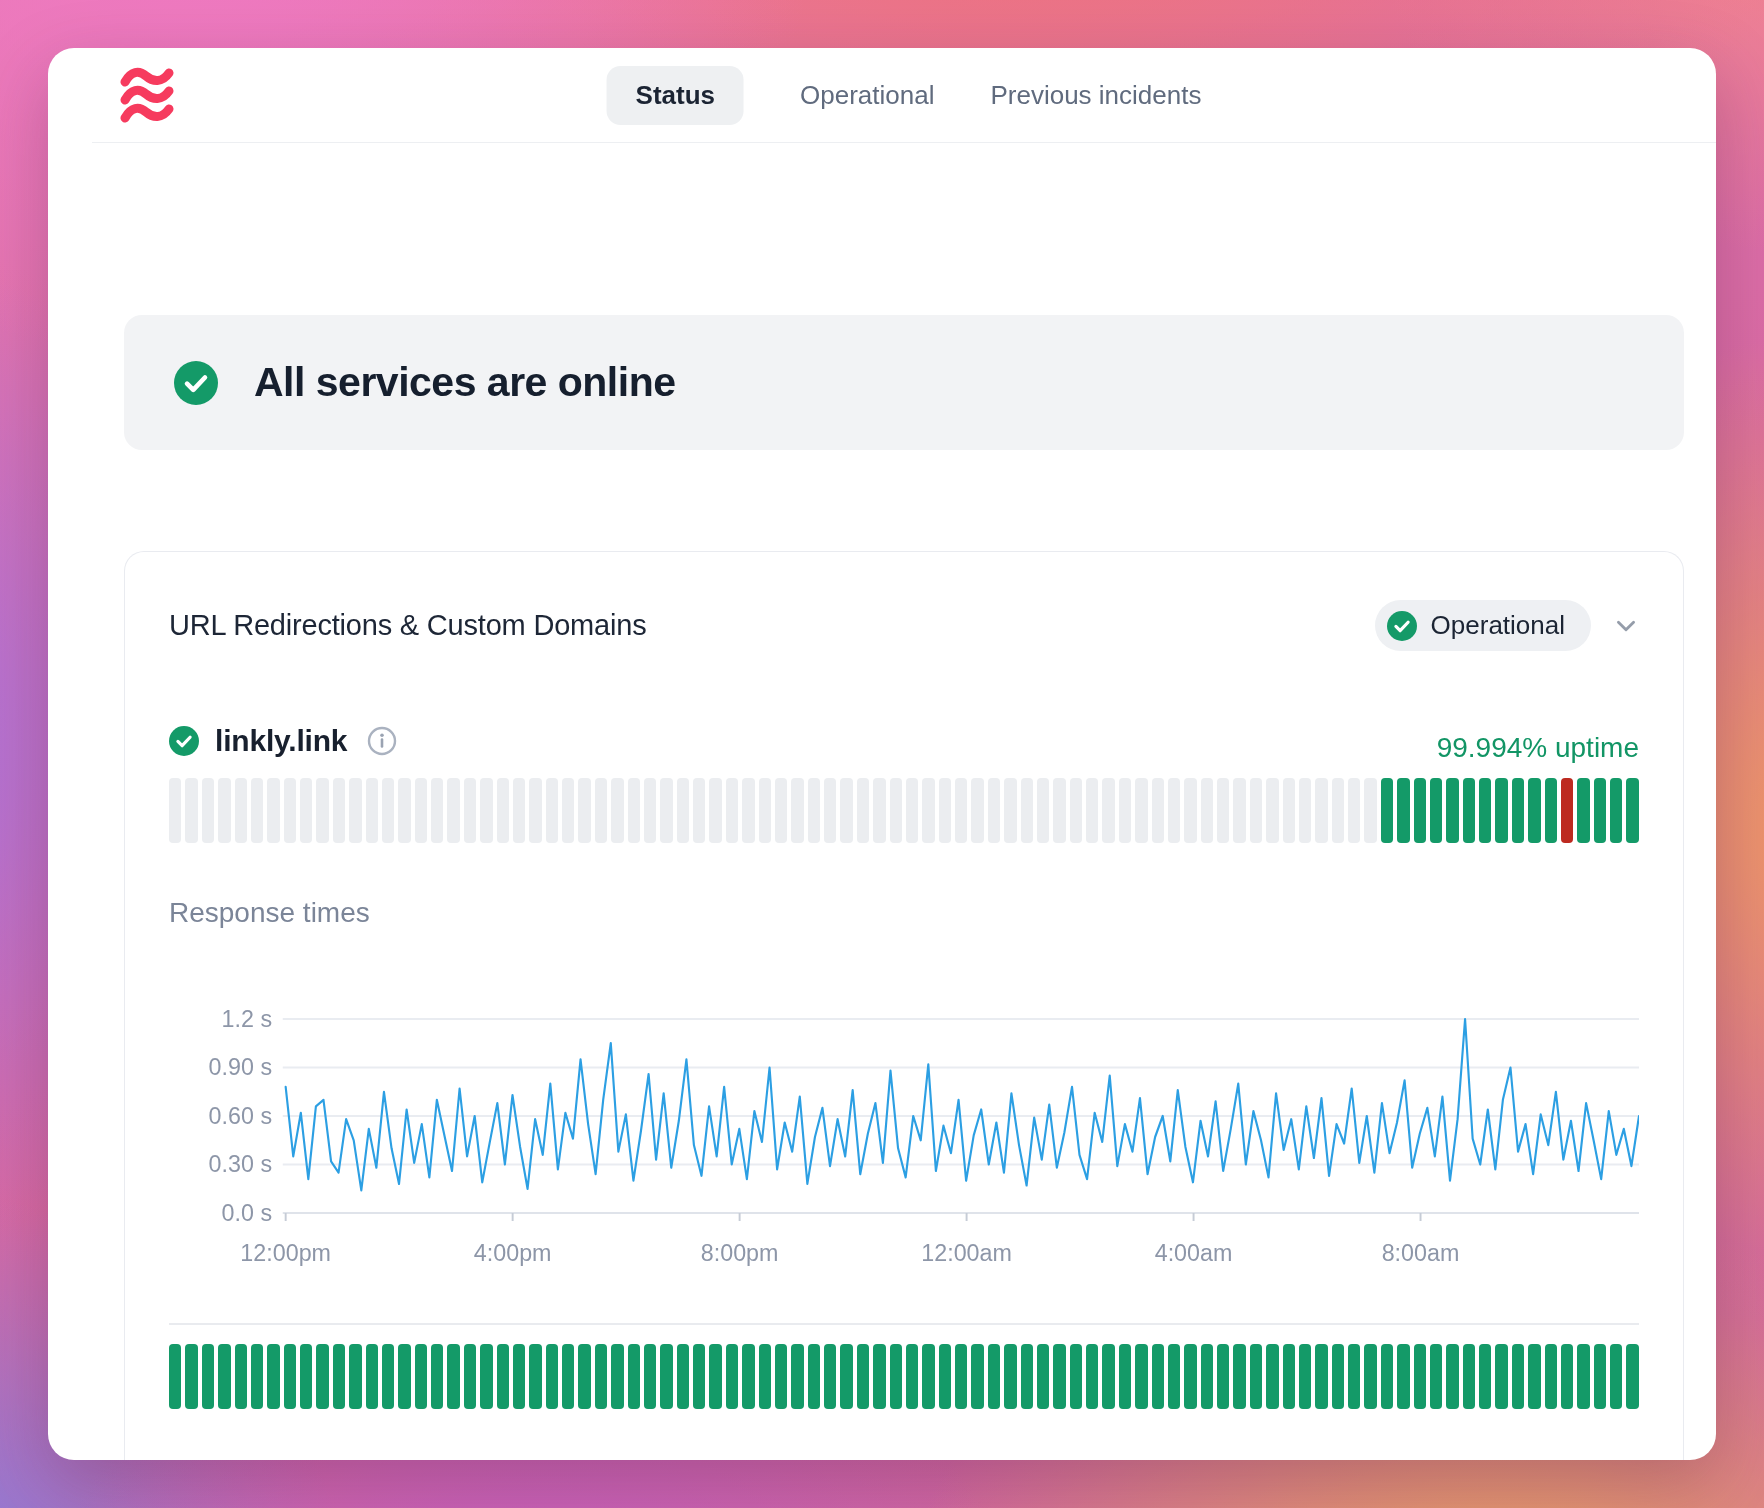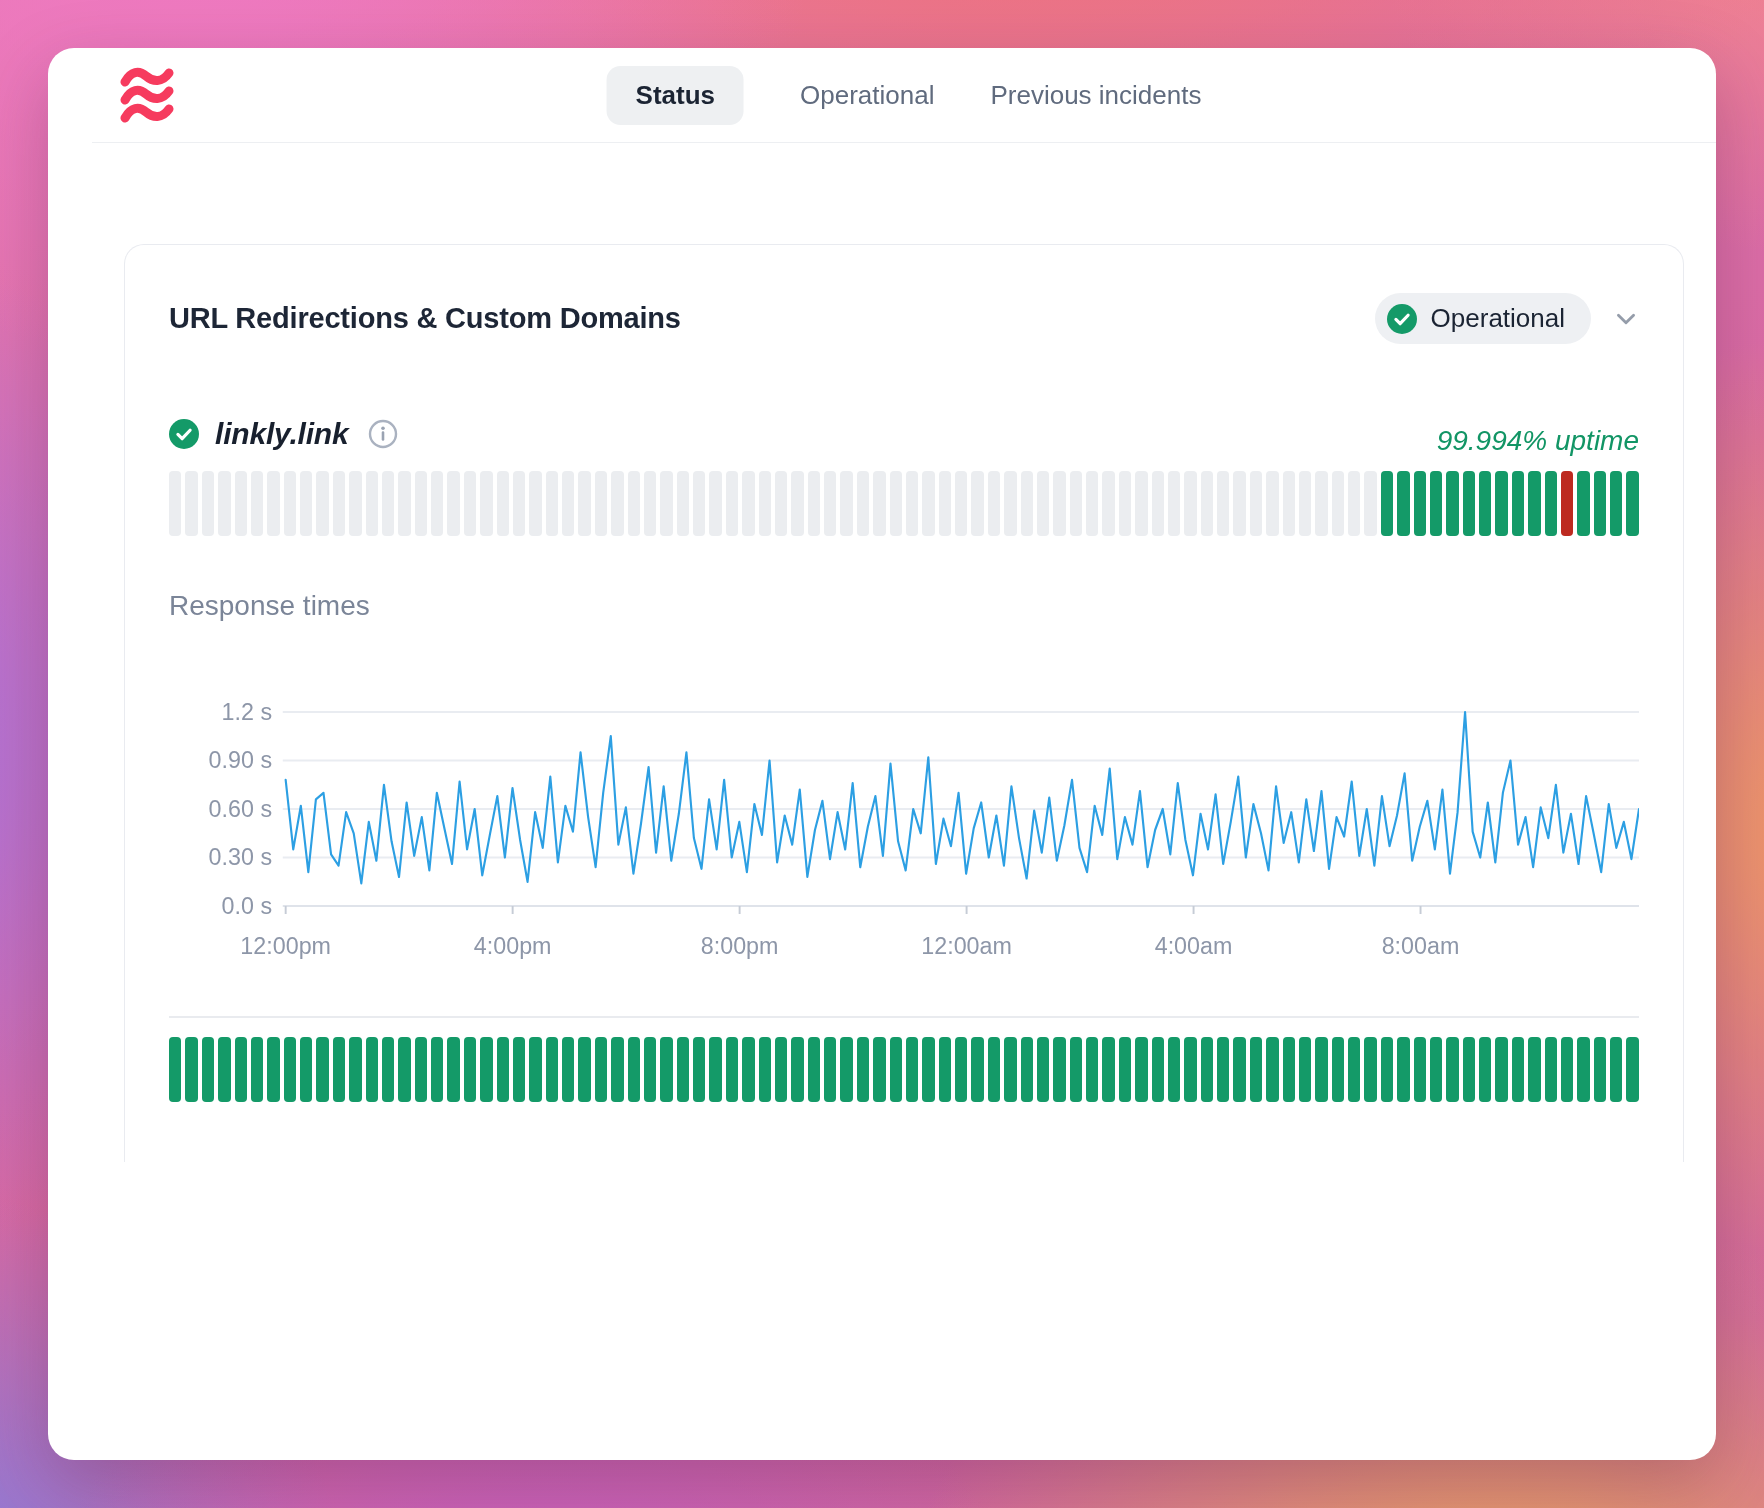--- a/index.html
+++ b/index.html
@@ -55,30 +55,30 @@
     display:flex; align-items:center; padding-left:50px; gap:36px;
   }
   .banner .check{ width:44px; height:44px; flex:0 0 auto; }
   .banner h1{ font-size:41px; font-weight:700; color:#161f2e; letter-spacing:-0.5px; }
   
   .panel{
     margin:101px 32px 0; border:1.5px solid #e9ebf0; border-bottom:none;
     border-radius:20px 20px 0 0; padding:0 44px 60px;
   }
   .section-row{ margin-top:48px; display:flex; align-items:center; justify-content:space-between; }
-  .section-row h2{ font-size:29px; font-weight:700; color:#1d2636; letter-spacing:-0.2px; }
+  .section-row h2{ font-size:29px; font-weight:400; color:#1d2636; letter-spacing:-0.2px; }
   .section-status{ display:flex; align-items:center; gap:22px; }
   .badge{
     display:flex; align-items:center; gap:14px; border:none; cursor:pointer;
     background:#eef0f3; border-radius:999px; padding:10px 26px 10px 12px;
     font-family:inherit; font-size:26px; font-weight:500; color:#1b2433;
   }
   .badge .check{ width:30px; height:30px; }
   .chev-btn{ border:none; background:transparent; cursor:pointer; width:26px; height:26px; padding:0; }
-  .service-row{ display:flex; align-items:center; gap:16px; height:44px;font-style:italic; }
+  .service-row{ display:flex; align-items:center; gap:16px; height:44px; }
   .service-row.first{ margin-top:68px; }
   .service-row.second{ margin-top:38px; }
   .service-row .check{ width:30px; height:30px; flex:0 0 auto; }
   .svc-name{ font-size:30px; font-weight:700; color:#18202e; letter-spacing:-0.2px; }
   .info-btn{ border:none; background:transparent; cursor:pointer; width:30px; height:30px; padding:0; margin-left:4px; }
   .uptime{ margin-left:auto; font-size:28px; font-weight:500; color:#129565;margin-top:13px; }
   .bars{ margin-top:15px; display:flex; gap:4px; height:65px; }
   .bars.bottom{ margin-top:19px; }
   .bar{ flex:1 1 0; min-width:0; border-radius:4px; }
   .resp-label{ margin-top:54px; font-size:28px; color:#7b8598; }
@@ -100,20 +100,27 @@
         </g>
       </svg>
     </a>
     <nav>
       <button class="tab active">Status</button>
       <button class="tab">Operational</button>
       <button class="tab">Previous incidents</button>
     </nav>
   </header>
 
+  <div class="banner">
+    <svg class="check" viewBox="0 0 32 32">
+      <circle cx="16" cy="16" r="16" fill="#149a68"></circle>
+      <path d="M9.5 16.5 L14 21 L22.5 12" fill="none" stroke="#ffffff" stroke-width="3.4" stroke-linecap="round" stroke-linejoin="round"></path>
+    </svg>
+    <h1>All services are online</h1>
+  </div>
 
   <section class="panel">
 
     <div class="section-row">
       <h2>URL Redirections &amp; Custom Domains</h2>
       <div class="section-status">
         <button class="badge">
           <svg class="check" viewBox="0 0 32 32">
             <circle cx="16" cy="16" r="16" fill="#149a68"></circle>
             <path d="M9.5 16.5 L14 21 L22.5 12" fill="none" stroke="#ffffff" stroke-width="3.4" stroke-linecap="round" stroke-linejoin="round"></path>

